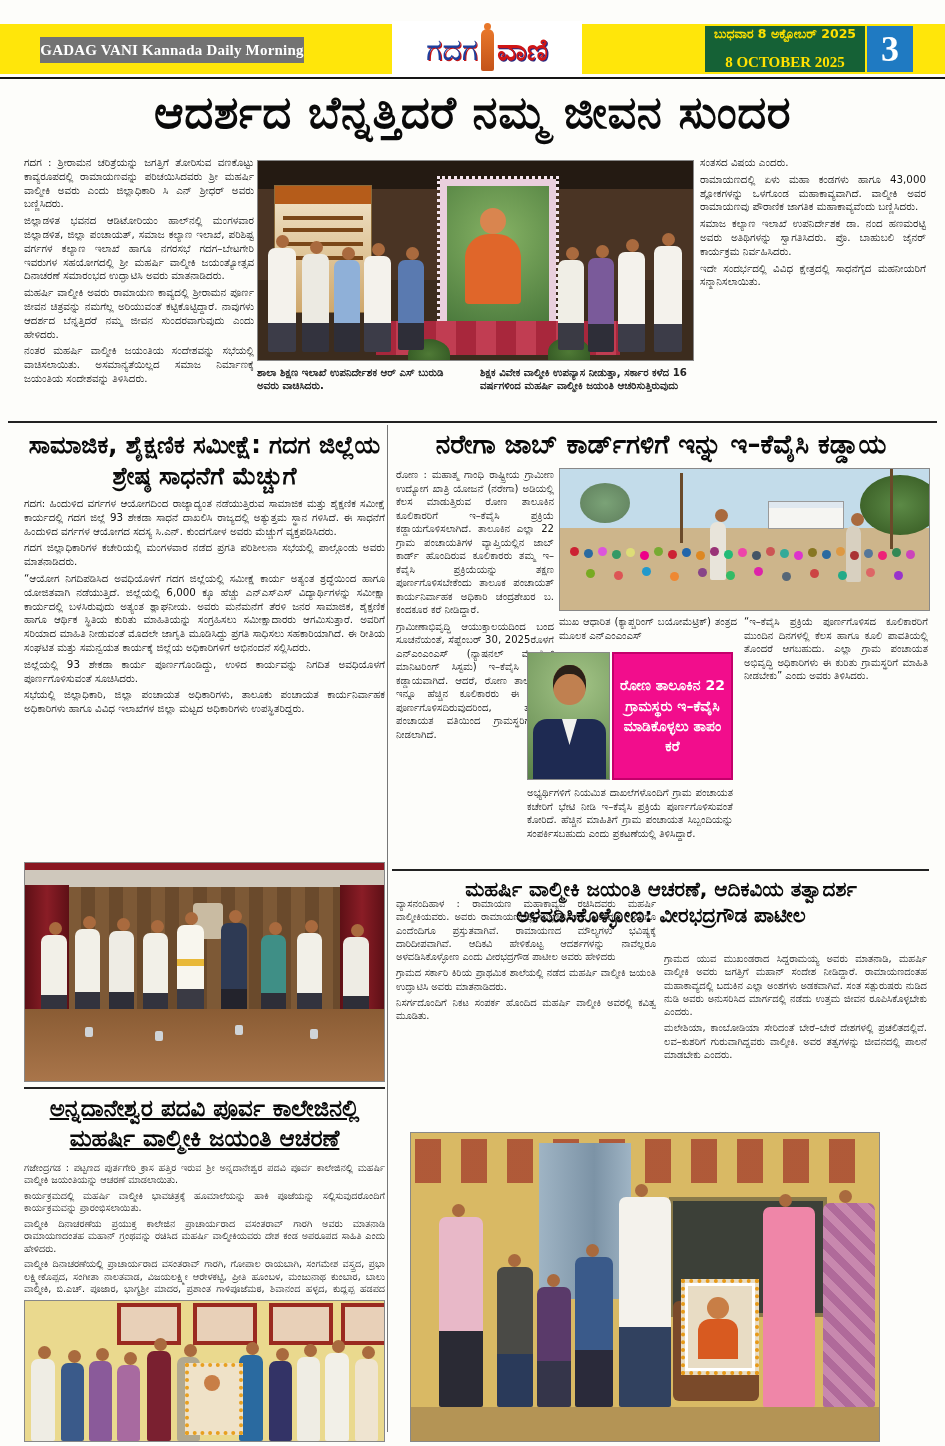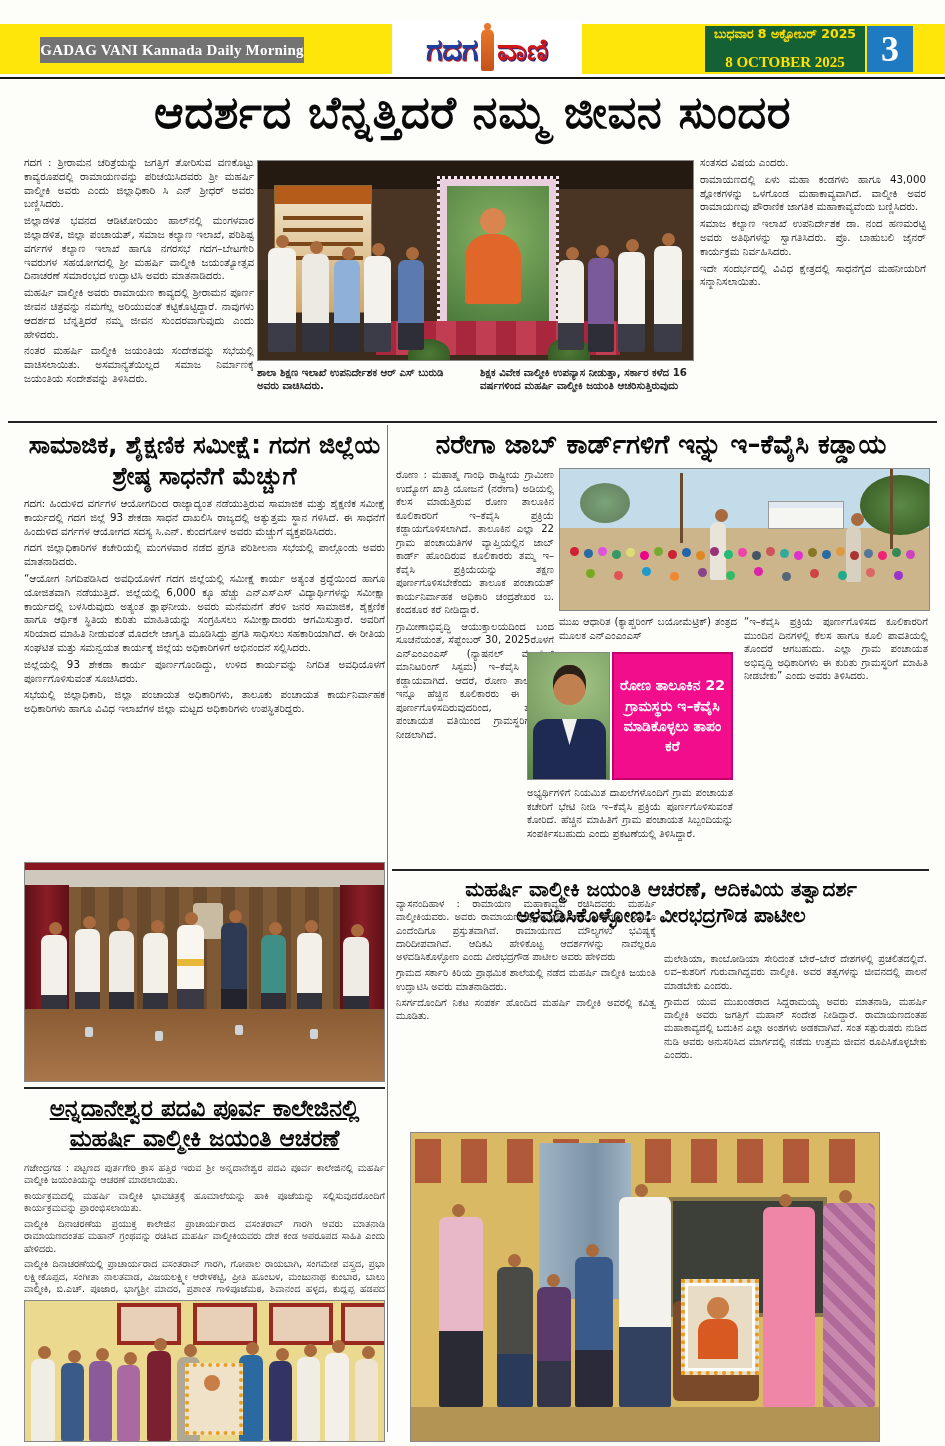--- a/index.html
+++ b/index.html
@@ -6,21 +6,21 @@
   body{width:945px;height:1446px;position:relative;background:#fdfdfa;
        font-family:"DejaVu Sans","Liberation Sans",sans-serif;color:#141414;}
   .abs{position:absolute;}
   
   .band{left:0;top:24px;width:945px;height:50px;background:#ffe60a;}
   .masthead{left:40px;top:37px;width:264px;height:26px;background:#737373;color:#fff;
     display:flex;align-items:center;justify-content:center;
     font-family:"Liberation Serif",serif;font-weight:700;font-size:15px;letter-spacing:.2px;}
   .logobox{left:392px;top:21px;width:190px;height:58px;background:#fff;
     display:flex;align-items:center;justify-content:center;gap:3px;}
-  .logo-w1{font-size:30px;font-weight:700;color:#1d3f9e;text-shadow:1.2px 1.2px 0 #c81414;}
+  .logo-w1{font-size:30px;font-weight:400;color:#1d3f9e;text-shadow:1.2px 1.2px 0 #c81414;}
   .logo-w2{font-size:30px;font-weight:800;color:#d01616;text-shadow:1.2px 1.2px 0 #232a85;}
   .statue{width:13px;height:42px;background:linear-gradient(#e8772a,#c4531a);
     border-radius:6px 6px 2px 2px;position:relative;}
   .statue::before{content:'';position:absolute;top:-6px;left:3px;width:7px;height:7px;
     border-radius:50%;background:#e8772a;}
   .datebox{left:705px;top:26px;width:160px;height:46px;background:#156136;color:#ffe000;
     display:flex;flex-direction:column;align-items:center;justify-content:space-between;line-height:1.25;}
   .date-kn{font-size:12.5px;font-weight:700;}
   .date-en{font-size:15px;font-weight:700;font-family:"Liberation Serif",serif;}
   .pagenum{left:867px;top:26px;width:46px;height:46px;background:#1f7ac2;color:#fff;
@@ -278,22 +278,22 @@
 <div class="abs rule deco" style="left:392px;top:869px;width:537px;height:1.5px;"></div>
 
 <div class="abs sub-h" style="left:395px;top:876px;width:532px;font-size:20px;">ಮಹರ್ಷಿ ವಾಲ್ಮೀಕಿ ಜಯಂತಿ ಆಚರಣೆ, ಆದಿಕವಿಯ ತತ್ವಾದರ್ಶ ಅಳವಡಿಸಿಕೊಳ್ಳೋಣ: ವೀರಭದ್ರಗೌಡ ಪಾಟೀಲ</div>
 
 <div class="abs body-t" style="left:396px;top:897px;width:260px;height:176px;font-size:9.9px;">
   <p>ವ್ಯಾಸನಂದಿಹಾಳ : ರಾಮಾಯಣ ಮಹಾಕಾವ್ಯವ ರಚಿಸಿದವರು ಮಹರ್ಷಿ ವಾಲ್ಮೀಕಿಯವರು. ಅವರು ರಾಮಾಯಣದಲ್ಲಿ ಉಲ್ಲೇಖಿಸಿರುವ ಅಂಶಗಳು ಇಂದಿಗೂ ಎಂದೆಂದಿಗೂ ಪ್ರಸ್ತುತವಾಗಿವೆ. ರಾಮಾಯಣದ ಮೌಲ್ಯಗಳು ಭವಿಷ್ಯಕ್ಕೆ ದಾರಿದೀಪವಾಗಿವೆ. ಆದಿಕವಿ ಹೇಳಿಕೊಟ್ಟ ಆದರ್ಶಗಳನ್ನು ನಾವೆಲ್ಲರೂ ಅಳವಡಿಸಿಕೊಳ್ಳೋಣ ಎಂದು ವೀರಭದ್ರಗೌಡ ಪಾಟೀಲ ಅವರು ಹೇಳಿದರು</p>
   <p>ಗ್ರಾಮದ ಸರ್ಕಾರಿ ಕಿರಿಯ ಪ್ರಾಥಮಿಕ ಶಾಲೆಯಲ್ಲಿ ನಡೆದ ಮಹರ್ಷಿ ವಾಲ್ಮೀಕಿ ಜಯಂತಿ ಉದ್ಘಾಟಿಸಿ ಅವರು ಮಾತನಾಡಿದರು.</p>
   <p>ನಿಸರ್ಗದೊಂದಿಗೆ ನಿಕಟ ಸಂಪರ್ಕ ಹೊಂದಿದ ಮಹರ್ಷಿ ವಾಲ್ಮೀಕಿ ಅವರಲ್ಲಿ ಕವಿತ್ವ ಮೂಡಿತು.</p>
 </div>
 <div class="abs body-t" style="left:664px;top:952px;width:263px;height:176px;font-size:9.9px;">
+  <p>ಗ್ರಾಮದ ಯುವ ಮುಖಂಡರಾದ ಸಿದ್ದರಾಮಯ್ಯ ಅವರು ಮಾತನಾಡಿ, ಮಹರ್ಷಿ ವಾಲ್ಮೀಕಿ ಅವರು ಜಗತ್ತಿಗೆ ಮಹಾನ್ ಸಂದೇಶ ನೀಡಿದ್ದಾರೆ. ರಾಮಾಯಣದಂತಹ ಮಹಾಕಾವ್ಯದಲ್ಲಿ ಬದುಕಿನ ಎಲ್ಲಾ ಅಂಶಗಳು ಅಡಕವಾಗಿವೆ. ಸಂತ ಸತ್ಪುರುಷರು ನುಡಿದ ನುಡಿ ಅವರು ಅನುಸರಿಸಿದ ಮಾರ್ಗದಲ್ಲಿ ನಡೆದು ಉತ್ತಮ ಜೀವನ ರೂಪಿಸಿಕೊಳ್ಳಬೇಕು ಎಂದರು.</p>
   <p>ಮಲೇಶಿಯಾ, ಕಾಂಬೋಡಿಯಾ ಸೇರಿದಂತೆ ಬೇರೆ–ಬೇರೆ ದೇಶಗಳಲ್ಲಿ ಪ್ರಚಲಿತದಲ್ಲಿವೆ. ಲವ–ಕುಶರಿಗೆ ಗುರುವಾಗಿದ್ದವರು ವಾಲ್ಮೀಕಿ. ಅವರ ತತ್ವಗಳನ್ನು ಜೀವನದಲ್ಲಿ ಪಾಲನೆ ಮಾಡಬೇಕು ಎಂದರು.</p>
-  <p>ಗ್ರಾಮದ ಯುವ ಮುಖಂಡರಾದ ಸಿದ್ದರಾಮಯ್ಯ ಅವರು ಮಾತನಾಡಿ, ಮಹರ್ಷಿ ವಾಲ್ಮೀಕಿ ಅವರು ಜಗತ್ತಿಗೆ ಮಹಾನ್ ಸಂದೇಶ ನೀಡಿದ್ದಾರೆ. ರಾಮಾಯಣದಂತಹ ಮಹಾಕಾವ್ಯದಲ್ಲಿ ಬದುಕಿನ ಎಲ್ಲಾ ಅಂಶಗಳು ಅಡಕವಾಗಿವೆ. ಸಂತ ಸತ್ಪುರುಷರು ನುಡಿದ ನುಡಿ ಅವರು ಅನುಸರಿಸಿದ ಮಾರ್ಗದಲ್ಲಿ ನಡೆದು ಉತ್ತಮ ಜೀವನ ರೂಪಿಸಿಕೊಳ್ಳಬೇಕು ಎಂದರು.</p>
 </div>
 
 <div class="abs photo ph-fam">
   <div class="posters deco"></div>
   <div class="curtain-b deco"></div>
   <div class="chalk deco"></div>
   <div class="floor deco"></div>
   <div class="p deco" style="left:28px;bottom:34px;width:44px;height:190px;background:linear-gradient(#e8b8c8 0 60%,#2a2a34 60%);"></div>
   <div class="p deco" style="left:86px;bottom:34px;width:36px;height:140px;background:linear-gradient(#4a4a46 0 62%,#2a3a5a 62%);"></div>
   <div class="p deco" style="left:126px;bottom:34px;width:34px;height:120px;background:linear-gradient(#5a3a6a 0 62%,#35354a 62%);"></div>

